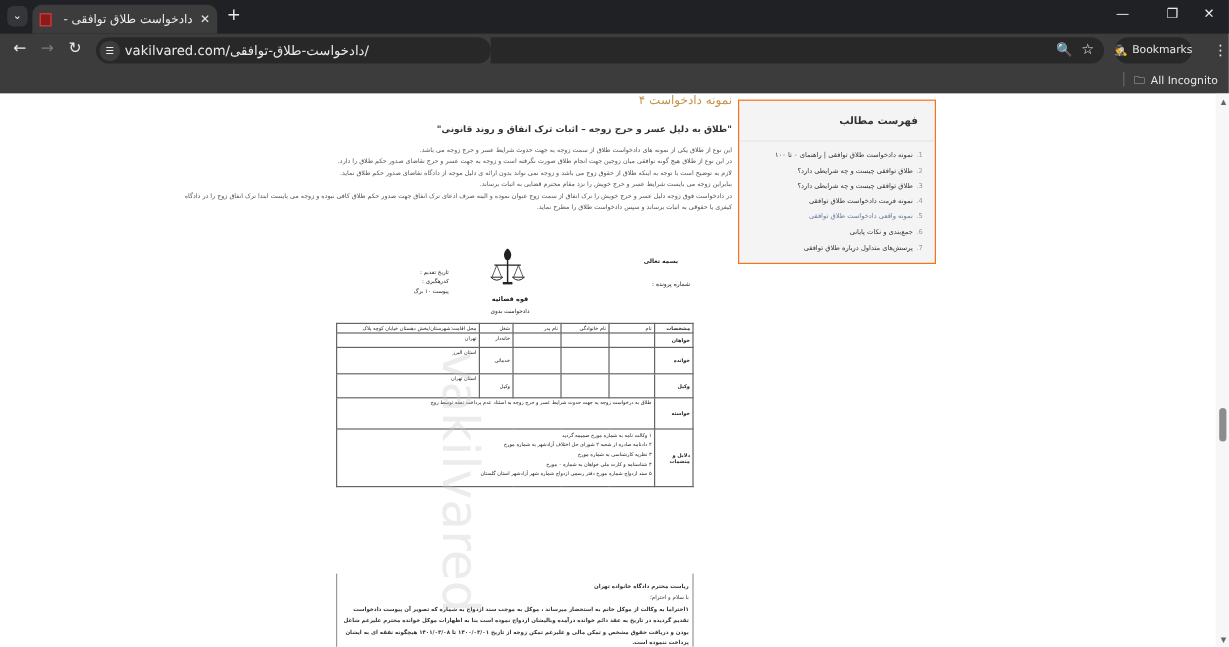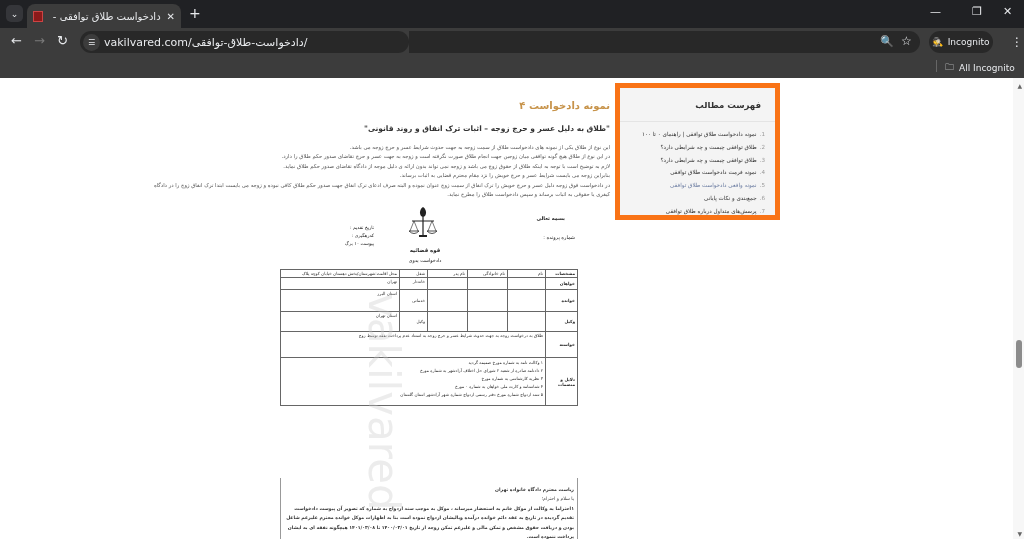--- a/index.html
+++ b/index.html
@@ -23,28 +23,28 @@
   .star-icon { position: absolute; left: 901px; top: 34px; color: #e8eaed; font-size: 12px; }
   .incognito { position: absolute; left: 929px; top: 31px; width: 64px; height: 22px; border-radius: 11px; background: #282828; color: #e8eaed; font-size: 9px; display: flex; align-items: center; justify-content: center; gap: 4px; }
   .menu-dots { position: absolute; left: 1011px; top: 35px; color: #e8eaed; font-size: 12px; }
   .bookmarks { position: absolute; left: 945px; top: 60px; color: #e8eaed; font-size: 9px; display: flex; align-items: center; gap: 5px; }
   .bm-sep { position: absolute; left: 936px; top: 60px; width: 1px; height: 12px; background: #666; }
   .page { position: absolute; left: 0; top: 78px; width: 1024px; height: 461px; background: #fff; overflow: hidden; }
   .scrollbar { position: absolute; right: 0; top: 0; width: 11px; height: 461px; background: #f7f7f7; }
   .scroll-up { position: absolute; right: 2px; top: 4px; font-size: 6px; color: #666; }
   .scroll-down { position: absolute; right: 2px; bottom: 2px; font-size: 6px; color: #666; }
   .scroll-thumb { position: absolute; right: 2px; top: 262px; width: 6px; height: 28px; background: #8c8c8c; border-radius: 3px; }
-  .toc { position: absolute; left: 615px; top: 5px; width: 165px; height: 137px; background: #f4f4f4; border: 5px solid #f97316; direction: rtl; }
+  .toc { position: absolute; left: 615px; top: 5px; width: 165px; height: 137px; background: #f4f4f4; border: 1px solid #f97316; direction: rtl; }
   .toc-title { font-size: 8.5px; font-weight: bold; color: #333; padding: 12px 14px 11px 0; border-bottom: 1px solid #e4e4e4; }
   .toc-list { padding: 6px 10px 0 8px; list-style: none; }
   .toc-item { font-size: 5.6px; color: #333; line-height: 12.8px; white-space: nowrap; display: flex; gap: 3px; }
   .toc-item .n { color: #999; }
   .toc-item.active .t { color: #6a7ba0; }
   .article { position: absolute; left: 150px; top: 0; width: 460px; direction: rtl; text-align: right; }
-  .h-sample { font-size: 10px; color: #c7934a; margin-top: 22px; font-weight: bold; }
+  .h-sample { font-size: 10px; color: #c7934a; margin-top: 1px; }
   .h-quote { font-size: 7.5px; font-weight: bold; color: #333; margin-top: 13px; }
   .body-text { margin-top: 10px; font-size: 5.3px; color: #555; line-height: 9.4px; }
   .doc { position: absolute; left: 278px; top: 125px; width: 302px; height: 340px; direction: rtl; }
   .doc-head { position: absolute; left: 0; top: 0; width: 302px; height: 60px; }
   .doc-bismillah { position: absolute; right: 15px; top: 12px; font-size: 5px; font-weight: bold; color: #222; }
   .doc-case { position: absolute; right: 5px; top: 31px; font-size: 5px; color: #222; }
   .doc-meta { position: absolute; left: 36px; top: 21px; font-size: 4.6px; color: #222; line-height: 8px; text-align: right; width: 60px; }
   .emblem { position: absolute; left: 130px; top: 2px; width: 30px; height: 36px; }
   .doc-org { position: absolute; left: 128px; top: 44px; font-size: 5.4px; font-weight: bold; color: #222; width: 38px; text-align: center; }
   .doc-type { position: absolute; left: 118px; top: 55px; font-size: 4.8px; color: #222; width: 58px; text-align: center; }
@@ -80,21 +80,21 @@
   <span class="nav-btn" style="left:57px;top:33px">↻</span>
 
   <div class="urlbar"></div>
   <div class="urlbar-ext"></div>
   <span class="site-info">☰</span>
   <span class="url">vakilvared.com/دادخواست-طلاق-توافقی/</span>
   <span class="zoom-icon">🔍</span>
   <span class="star-icon">☆</span>
   <div class="incognito">
     <span>🕵</span>
-    <span>Incognito</span>
+    <span>Bookmarks</span>
   </div>
   <span class="menu-dots">⋮</span>
   <div class="bm-sep"></div>
   <div class="bookmarks">
     <span>🗀</span>
     <span>All Incognito</span>
   </div>
 </div>
 
 <div class="page">

